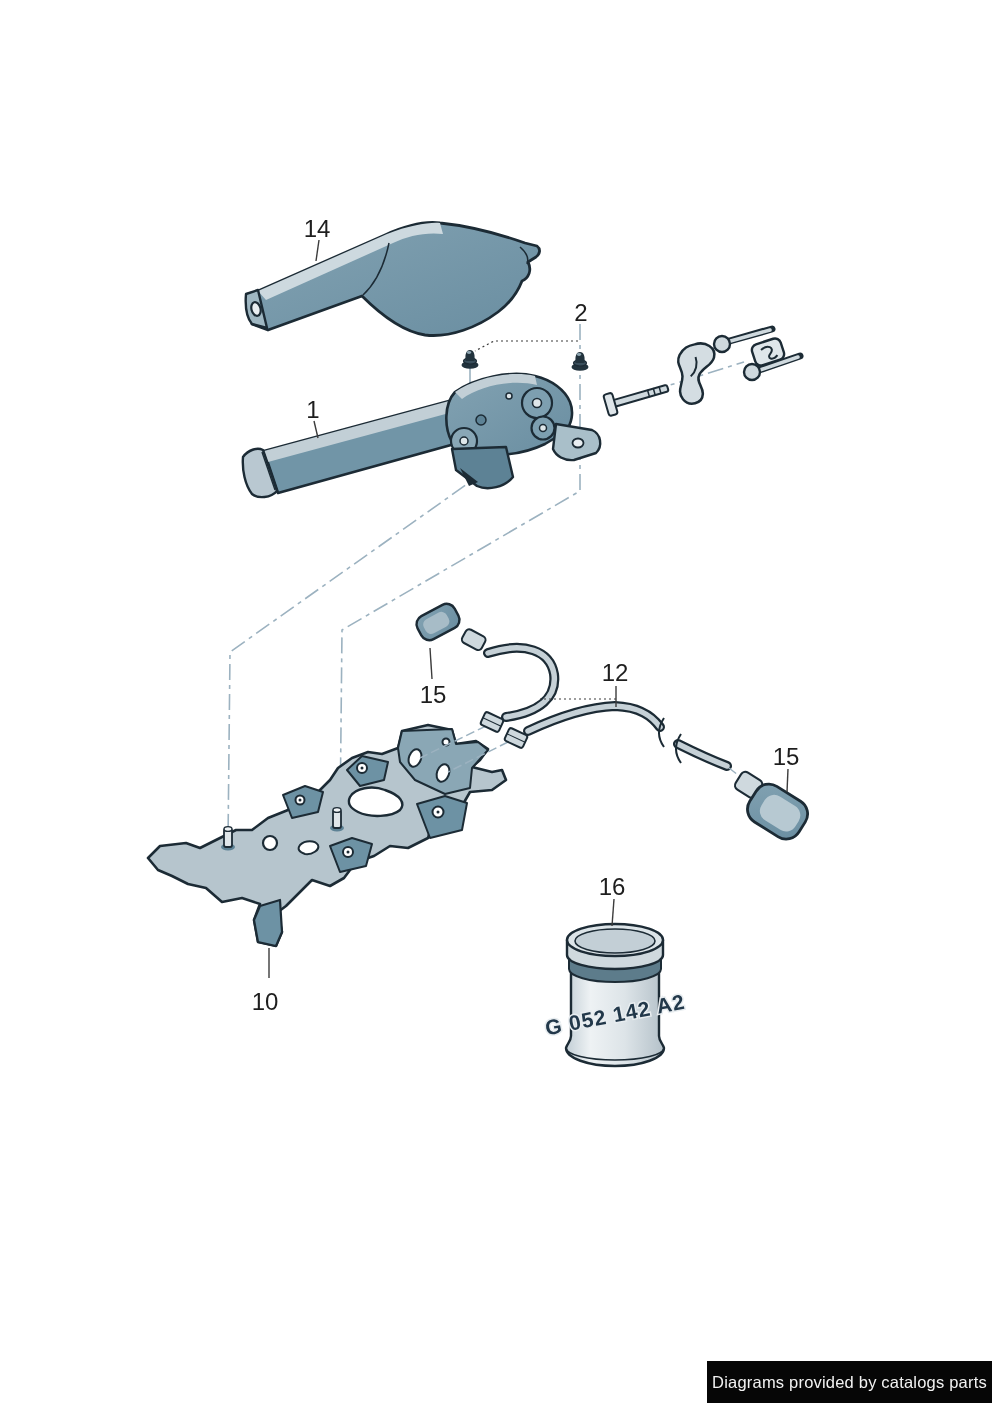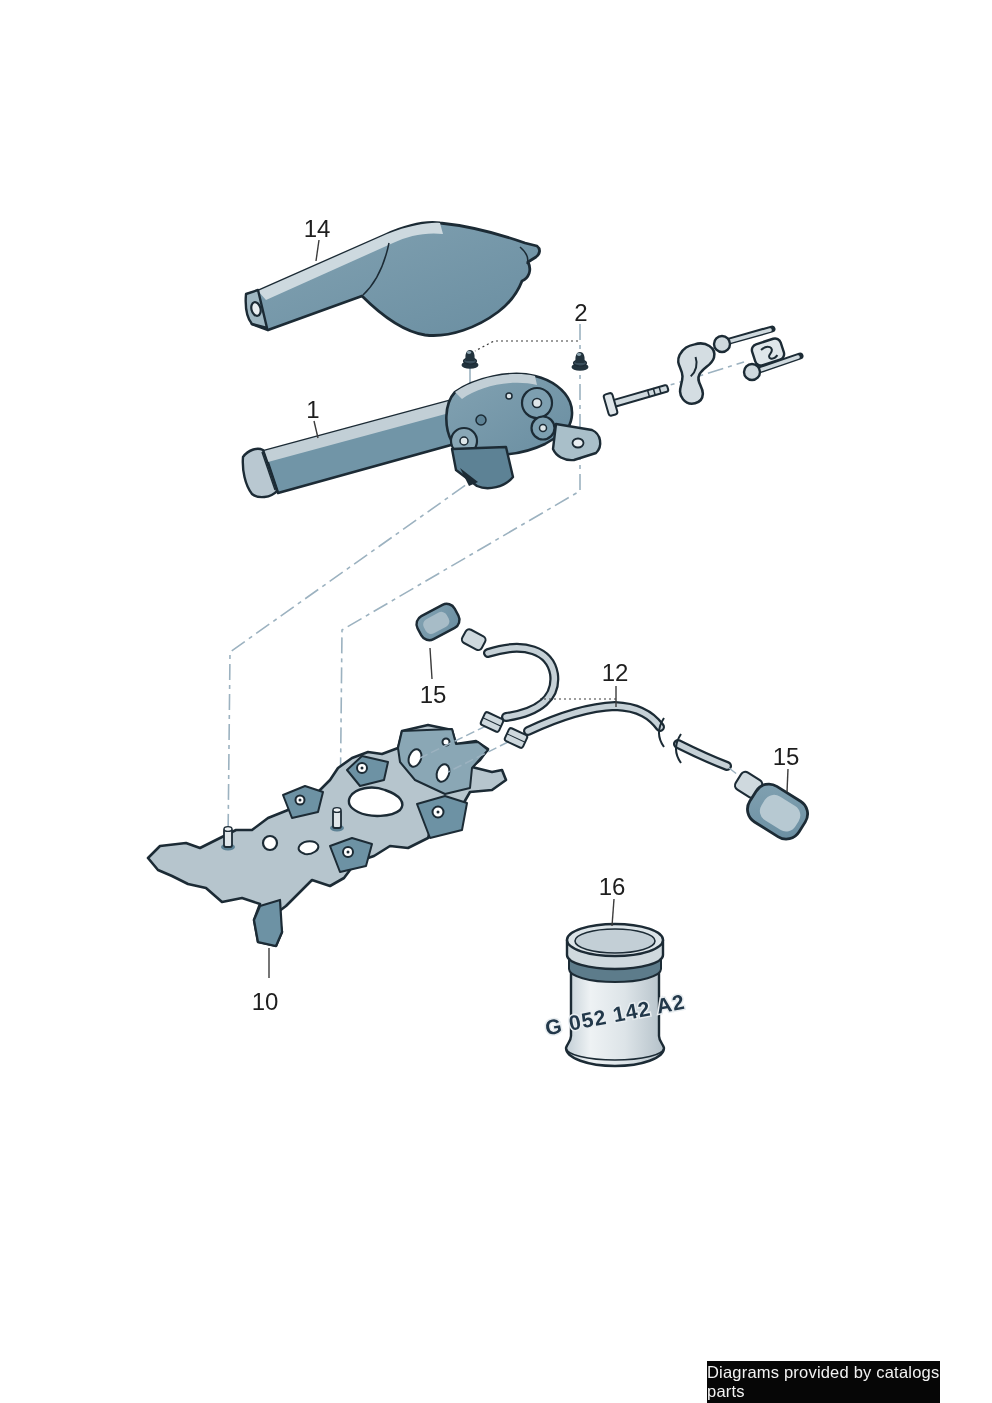--- a/index.html
+++ b/index.html
@@ -13,21 +13,21 @@
     font-size:24px;fill:#1e1e1e;
   }
   .leader{stroke:#3c3c3c;stroke-width:1.4;fill:none;}
   .leader-dotted{stroke:#3c3c3c;stroke-width:1.2;fill:none;stroke-dasharray:2 3;}
   .align-line{stroke:#9cb2c0;stroke-width:1.6;fill:none;stroke-dasharray:16 5 4 5;}
   .align-short{stroke:#9cb2c0;stroke-width:1.5;fill:none;stroke-dasharray:9 4;}
   .outline{stroke:#1c2b35;stroke-linejoin:round;}
   .cable-outer{stroke:#1c2b35;stroke-width:10;fill:none;stroke-linecap:round;}
   .cable-inner{stroke:#c6d1d7;stroke-width:5.5;fill:none;stroke-linecap:round;}
   #footer-bar{
-    position:absolute;left:707px;top:1361px;width:233px;height:42px;
+    position:absolute;left:707px;top:1361px;width:285px;height:42px;
     background:#060606;color:#f2f2f2;display:flex;align-items:center;justify-content:center;
     font-size:16.5px;letter-spacing:.2px;
   }
   .can-text{
     font-family:"Liberation Sans", sans-serif;font-size:21px;font-weight:bold;
     fill:#22384a;stroke:#e8edf0;stroke-width:3;paint-order:stroke;letter-spacing:1px;
   }
 </style>
 </head>
 <body>

